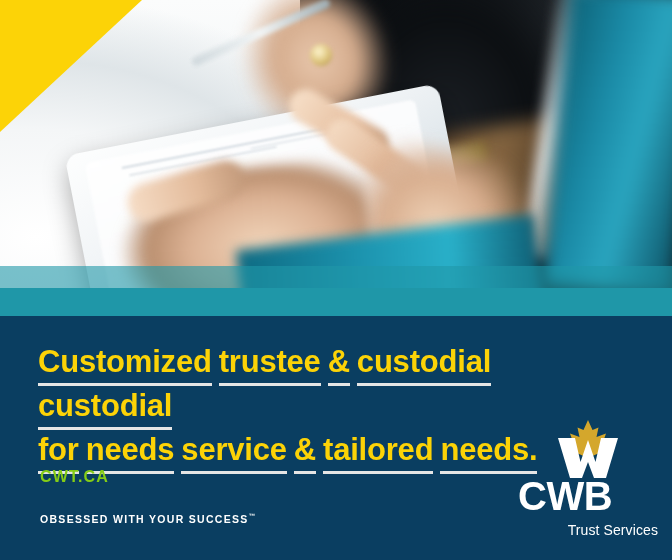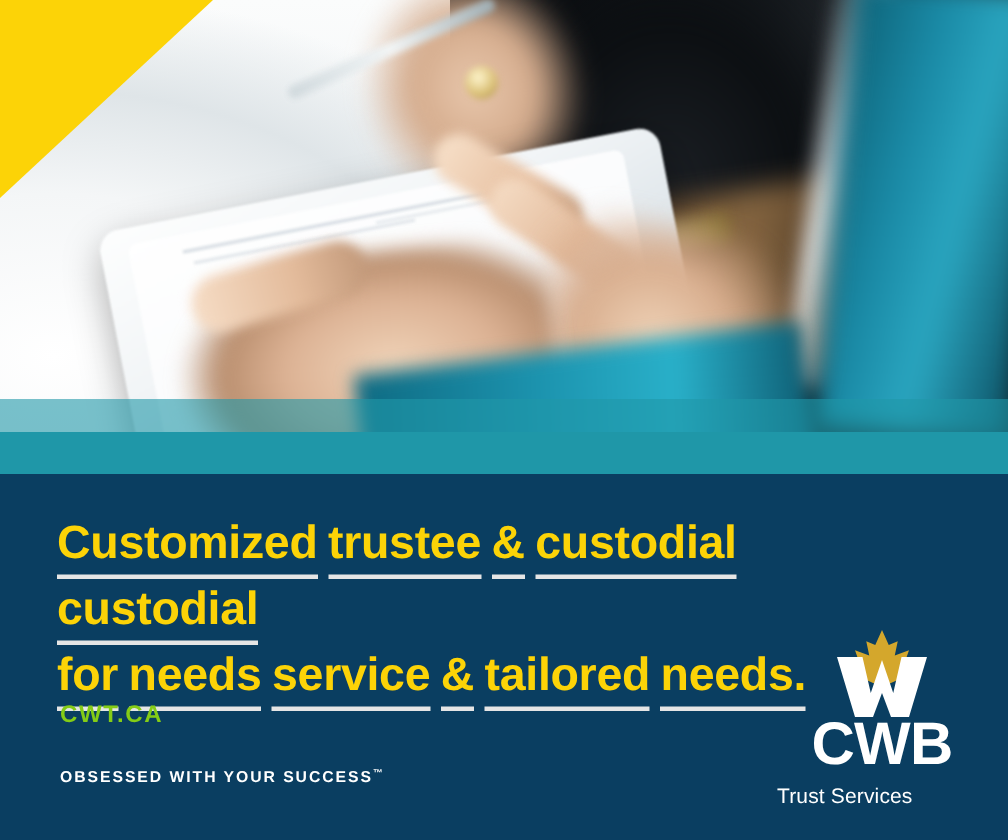--- a/index.html
+++ b/index.html
@@ -167,25 +167,25 @@
   .tagline{
     position:absolute;left:40px;top:196px;
     color:#ffffff;font-weight:bold;font-size:10.5px;letter-spacing:1.3px;
   }
   .tagline sup{font-size:6.5px;vertical-align:super;letter-spacing:0;}
 
   
   .logo{position:absolute;left:518px;top:102px;width:140px;height:128px;}
   .logo-mark{position:absolute;left:0;top:0;width:140px;height:62px;}
   .logo-cwb{
-    position:absolute;left:0;top:56px;width:140px;text-align:center;
+    position:absolute;left:0;top:56px;width:140px;text-align:left;
     color:#ffffff;font-weight:bold;font-size:40px;letter-spacing:-.5px;line-height:44px;
   }
   .logo-sub{
-    position:absolute;left:0;top:104px;width:140px;text-align:left;
+    position:absolute;left:0;top:104px;width:140px;text-align:right;
     color:#ffffff;font-size:14px;letter-spacing:.1px;
   }
 </style>
 </head>
 <body>
 
 <div id="ad">
 
   <div class="photo">
     <div class="ph-bgwhite"></div>

